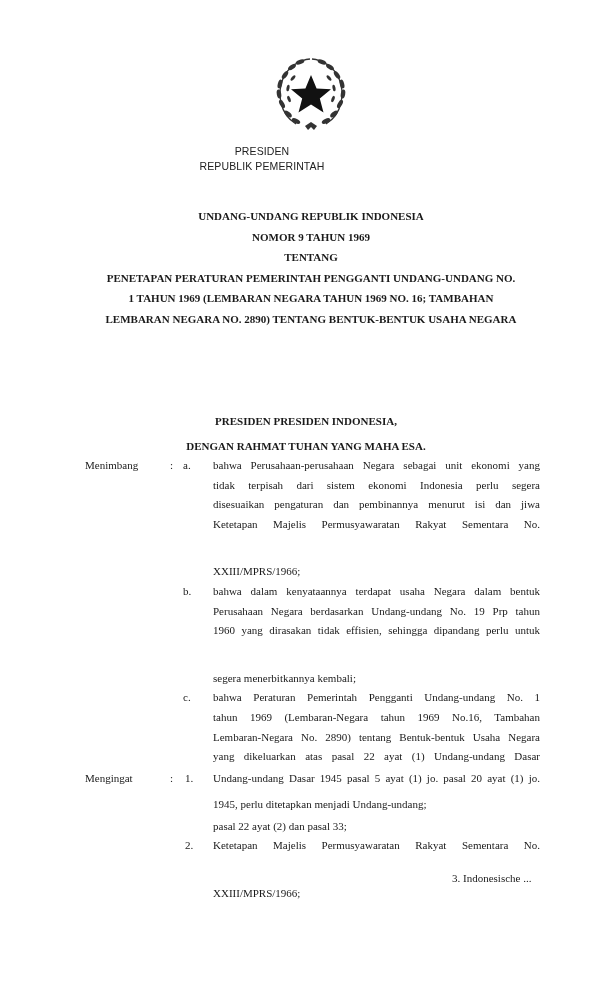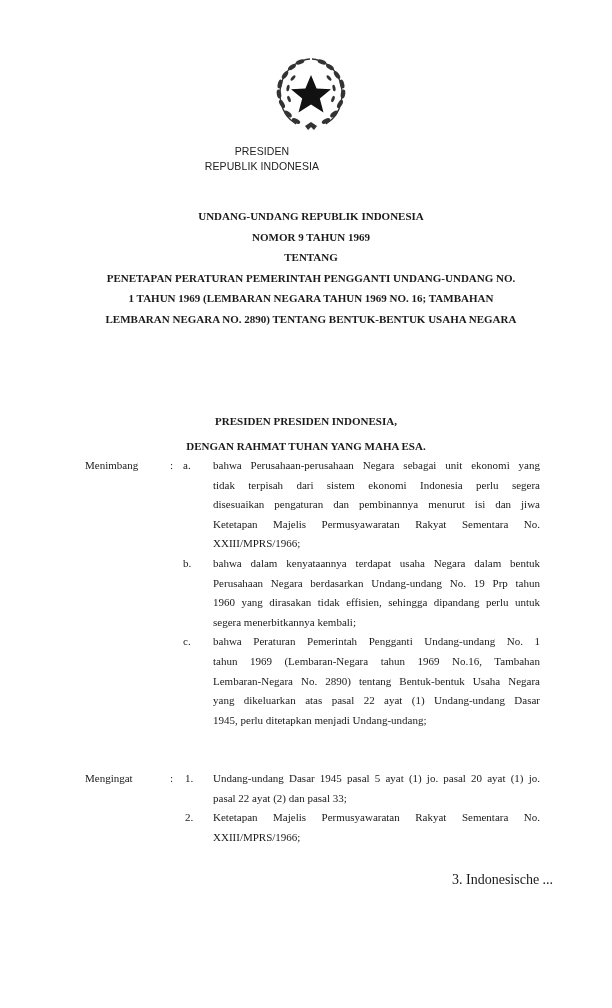--- a/index.html
+++ b/index.html
@@ -26,24 +26,24 @@
   .section { position: absolute; left: 0; width: 612px; }
   .row { position: relative; font-size: 11px; line-height: 19.6px; }
   .label { position: absolute; left: 85px; text-align: center; }
   .colon { position: absolute; left: 170px; }
   .marker { position: absolute; left: 183px; }
   .marker.num { left: 185px; }
   .body-text {
     margin-left: 213px; width: 327px; text-align: justify;
   }
   .body-text .ln { display: block; text-align: justify; text-align-last: justify; white-space: nowrap; }
-  .body-text .ln.last { text-align-last: left; }
+  .body-text .ln.last { text-align-last: left; margin-top: 28px; }
   .item { margin-bottom: 0; }
   .footer-next {
-    position: absolute; left: 452px; top: 872px; font-size: 14px;
+    position: absolute; left: 452px; top: 872px; font-size: 11px;
   }
 </style>
 </head>
 <body>
 
 <svg class="emblem" viewBox="0 0 78 80">
   <g fill="none" stroke="#333" stroke-width="1.3">
 
     <path d="M24 70 C 8 60, 4 40, 12 22 C 18 12, 28 6, 38 5"></path>
     <path d="M54 70 C 70 60, 74 40, 66 22 C 60 12, 50 6, 40 5"></path>
@@ -75,21 +75,21 @@
     <ellipse cx="62" cy="34" rx="1.5" ry="3.3" transform="rotate(-10 62 34)"></ellipse>
     <ellipse cx="57" cy="24" rx="1.5" ry="3.3" transform="rotate(-40 57 24)"></ellipse>
 
     <polygon points="39,21 44.6,34.5 59,35.3 47.8,44.6 51.5,58.5 39,50.6 26.5,58.5 30.2,44.6 19,35.3 33.4,34.5" fill="#111"></polygon>
 
     <path d="M33 72 L39 68 L45 72 L42 76 L39 73 L36 76 Z"></path>
   </g>
 </svg>
 
 <div class="hdr-text" style="top:145px;">PRESIDEN</div>
-<div class="hdr-text" style="top:160px;">REPUBLIK INDONESIA</div>
+<div class="hdr-text" style="top:160px;">REPUBLIK PEMERINTAH</div>
 
 <div class="title-block">
   <div>UNDANG-UNDANG REPUBLIK INDONESIA</div>
   <div>NOMOR 9 TAHUN 1969</div>
   <div>TENTANG</div>
   <div>PENETAPAN PERATURAN PEMERINTAH PENGGANTI UNDANG-UNDANG NO.</div>
   <div>1 TAHUN 1969 (LEMBARAN NEGARA TAHUN 1969 NO. 16; TAMBAHAN</div>
   <div>LEMBARAN NEGARA NO. 2890) TENTANG BENTUK-BENTUK USAHA NEGARA</div>
 </div>
 

